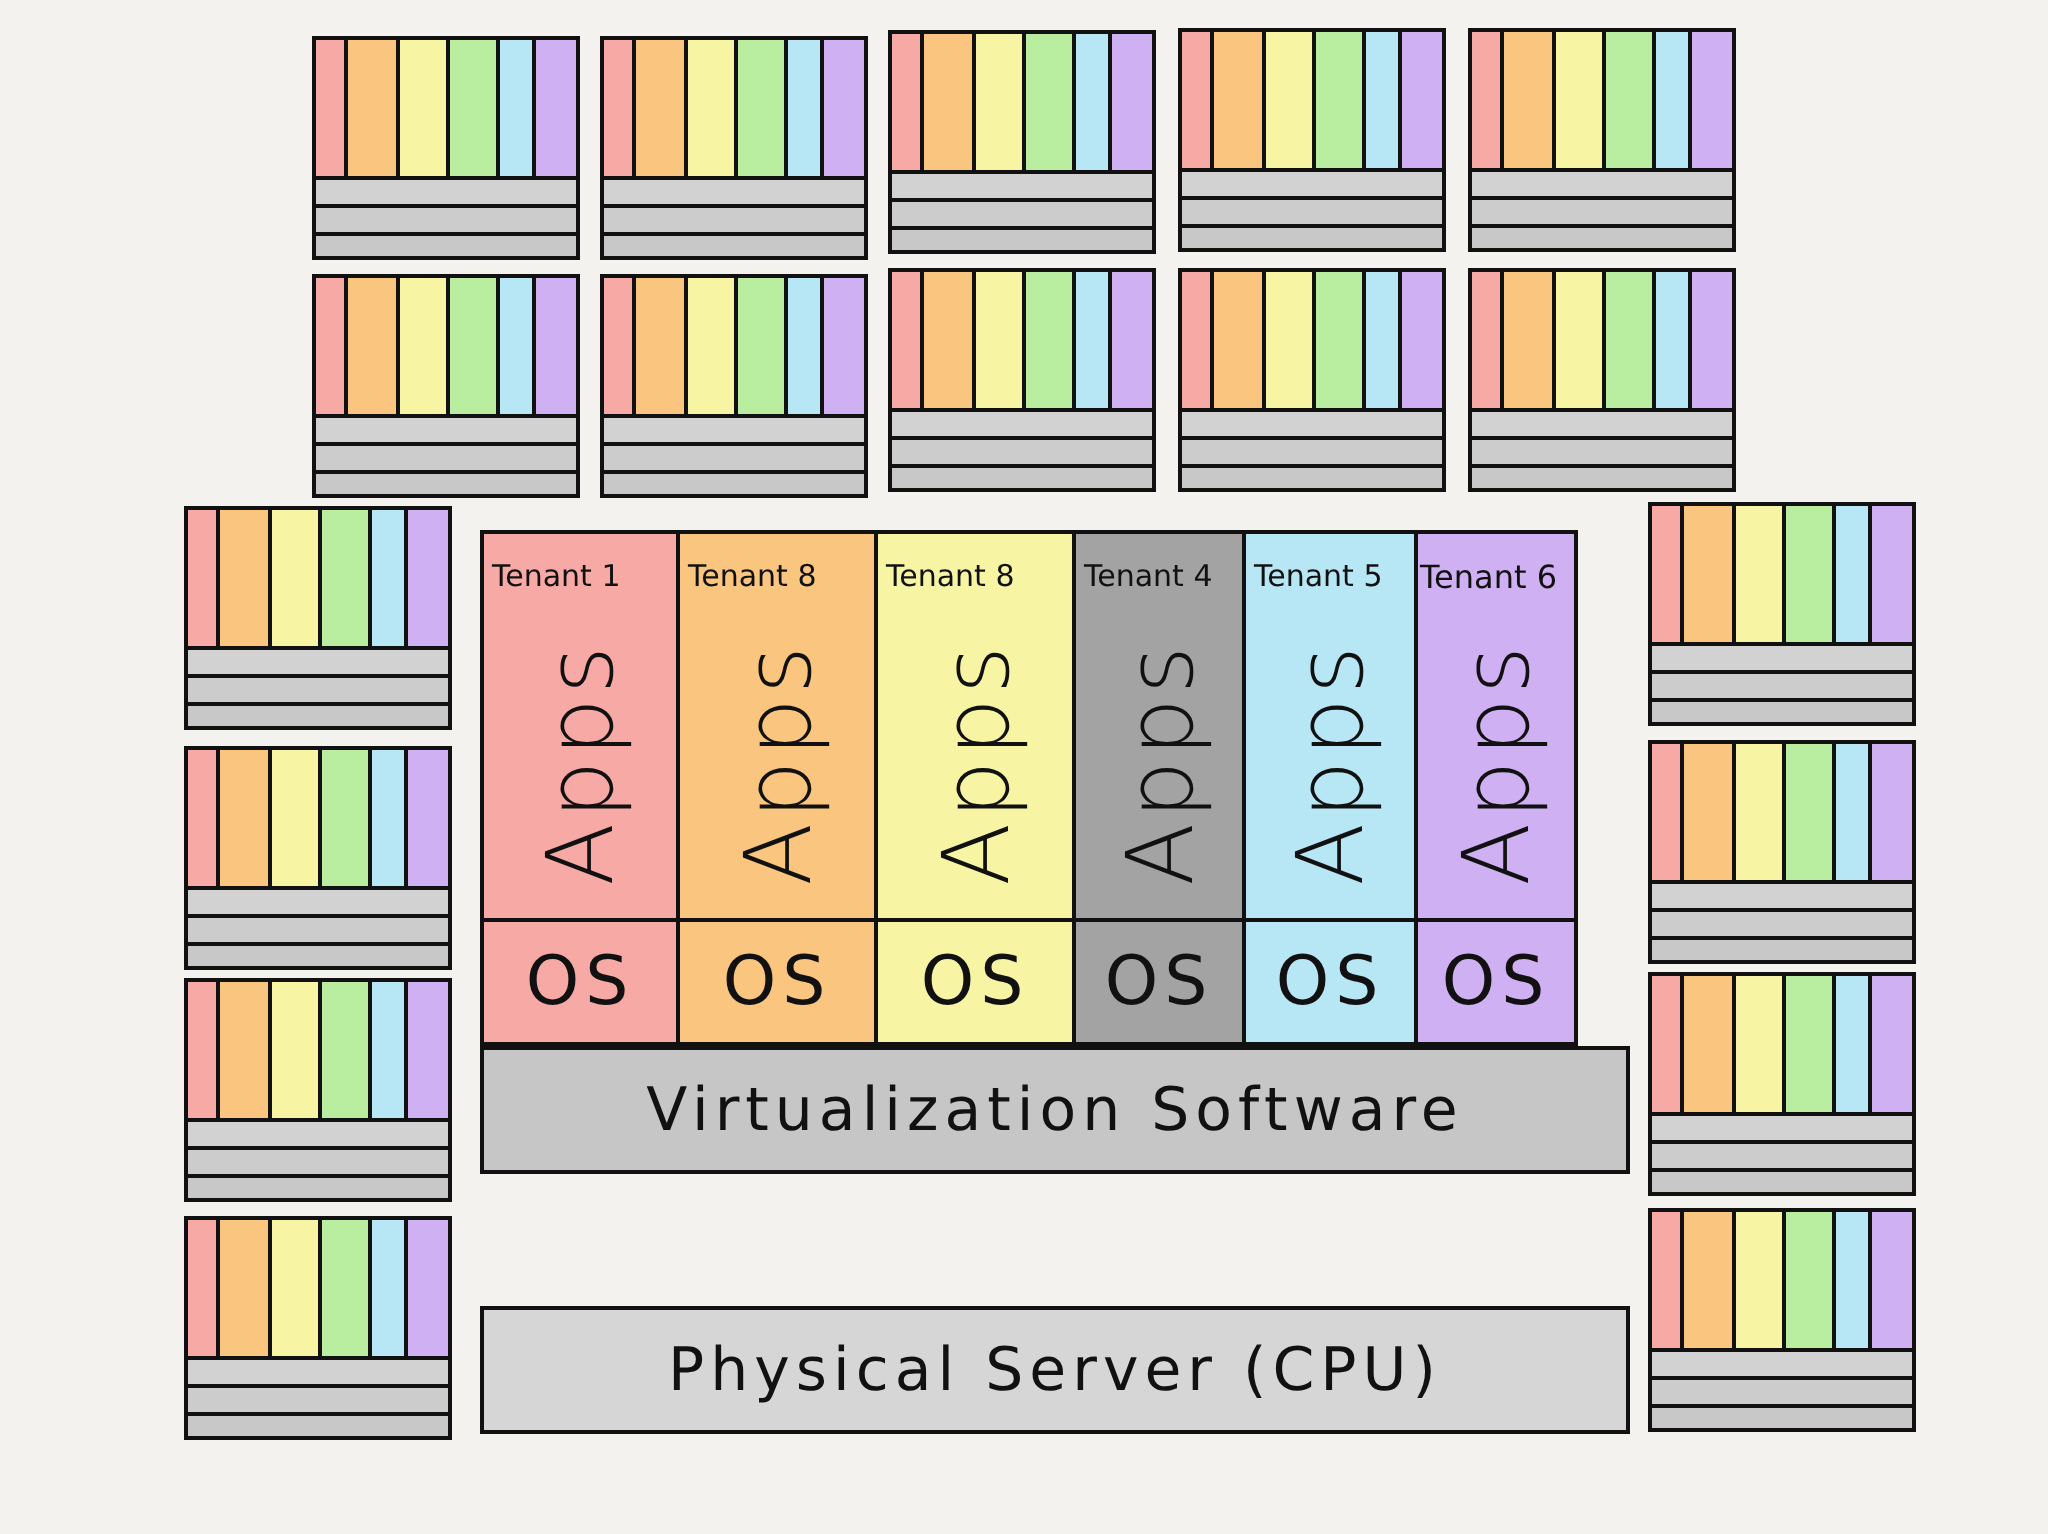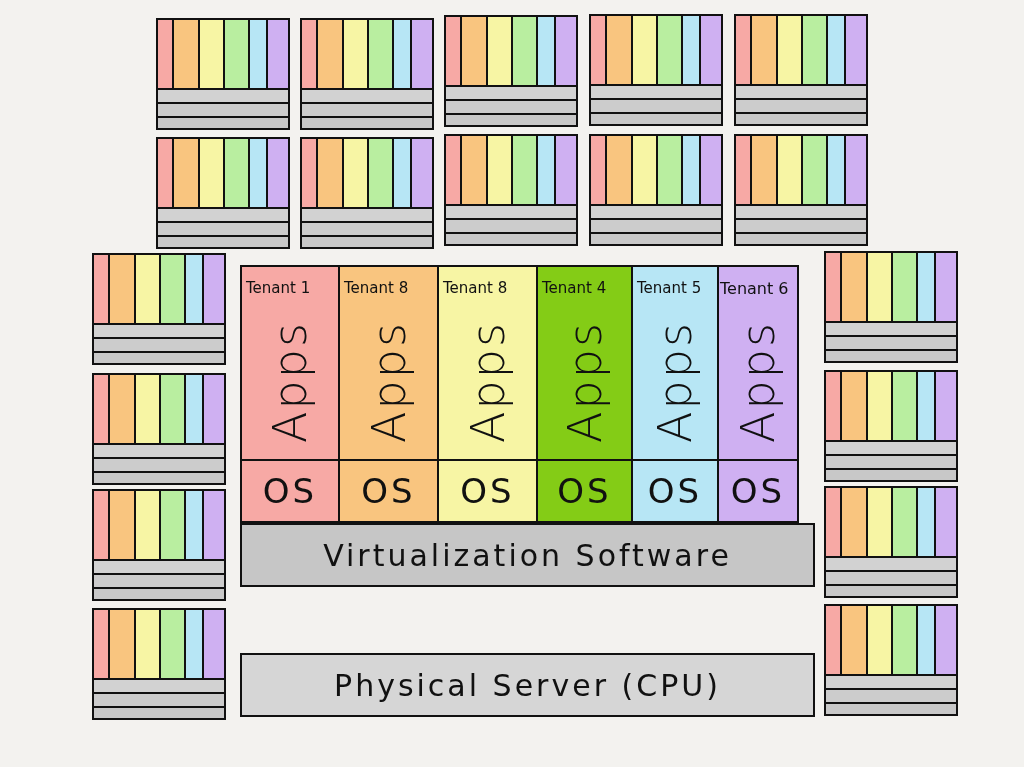--- a/index.html
+++ b/index.html
@@ -269,21 +269,21 @@
     <div class="tenant" style="width: 101px; background: rgb(249, 197, 127);">
       <span class="tname">Tenant 8</span>
       <span class="apps">Apps</span>
       <div class="os">OS</div>
     </div>
     <div class="tenant" style="width: 101px; background: rgb(247, 245, 164);">
       <span class="tname">Tenant 8</span>
       <span class="apps">Apps</span>
       <div class="os">OS</div>
     </div>
-    <div class="tenant" style="width: 97px; background: #84cc16;">
+    <div class="tenant" style="width: 87px; background: #a3a3a3;">
       <span class="tname">Tenant 4</span>
       <span class="apps">Apps</span>
       <div class="os">OS</div>
     </div>
     <div class="tenant" style="width: 88px; background: rgb(183, 230, 245);">
       <span class="tname">Tenant 5</span>
       <span class="apps">Apps</span>
       <div class="os">OS</div>
     </div>
     <div class="tenant" style="width: 82px; background: rgb(207, 176, 242);">

